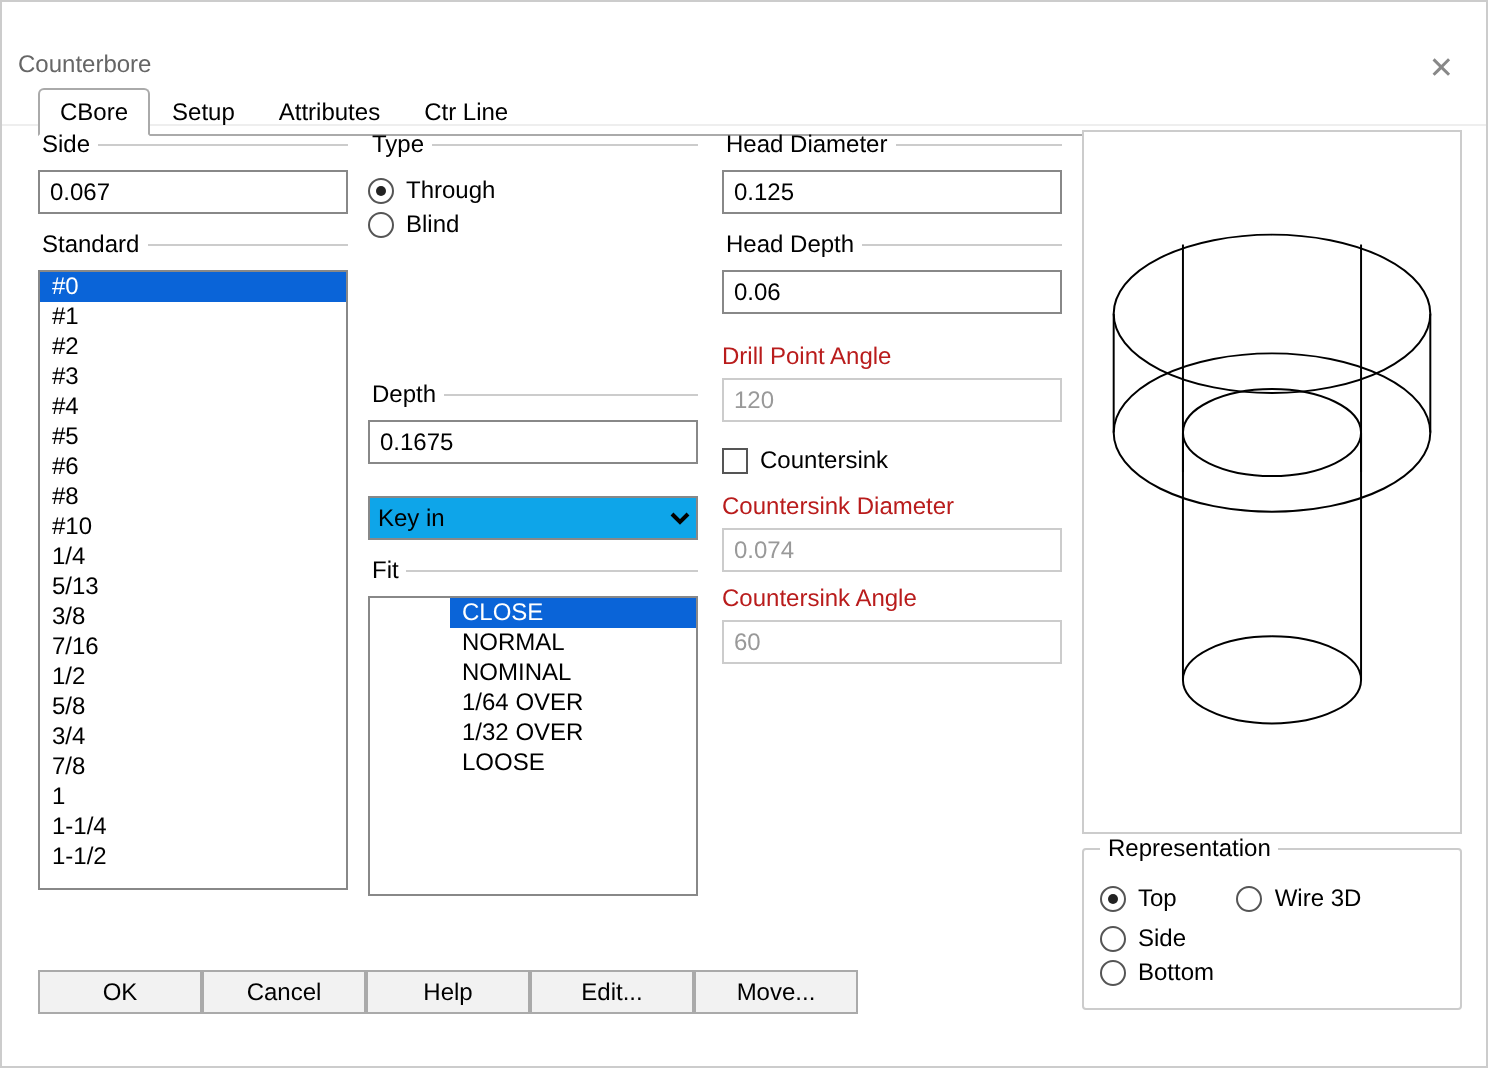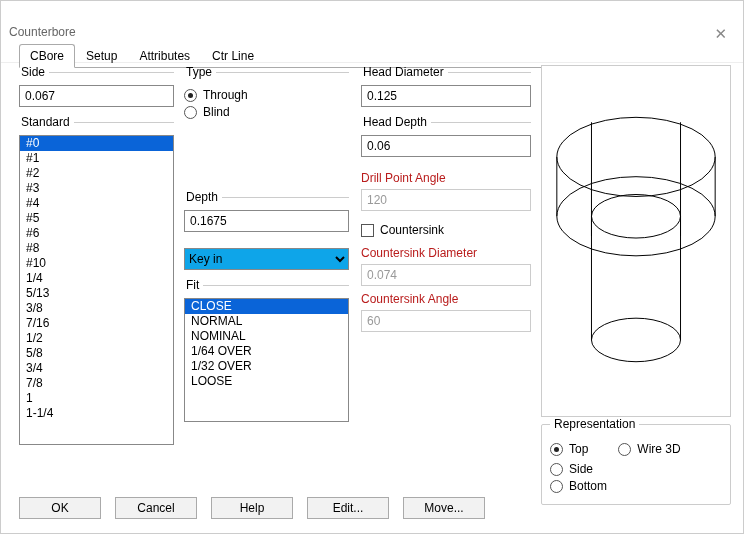--- a/index.html
+++ b/index.html
@@ -26,21 +26,21 @@
   input[type=text][disabled]{ color:#999; border-color:#ccc; background:#fff;}
   label.dis { color:#b91c1c; font-size:12px; display:block; margin-top: 6px; }
   .listbox { border:1px solid #888; font-size:12px; overflow-y: scroll; background:#fff; }
   .listbox .item { padding: 0 6px; line-height:15px; cursor:pointer;}
   .listbox .item.sel { background:#0a64d8; color:#fff; }
   .radio, .check { font-size:12px; display:flex; align-items:center; gap:6px; margin:3px 0;}
   .radio-c { display:inline-flex; align-items:center; justify-content:center; width:13px; height:13px; border:1px solid #555; border-radius:50%; background:#fff;}
   .radio-c.checked::after{content:''; width:5px;height:5px; background:#222; border-radius:50%;}
   .checkbox-c { display:inline-flex; width:13px;height:13px;border:1px solid #555; background:#fff;}
   select { width:100%; font-size:12px; height:22px; border:1px solid #888; background:#0ea5e9;}
-  .buttons { position:absolute; left:18px; bottom:14px; display:flex; gap:14px; }
+  .buttons { position:absolute; left:18px; bottom:26px; display:flex; }
   .btn { width:82px; height:22px; font-size:12px; border:1px solid #aaa; background:#f2f2f2; cursor:pointer; }
   .preview { border:1px solid #ccc; height: 352px; position:relative; background:#fff;}
   .rep { margin-top:10px; }
   .rep .row { display:flex; gap:30px; margin-top:2px;}
   .preview svg { width:100%; height:100%; }
 </style>
 </head>
 <body>
 
 <div class="window">
@@ -81,20 +81,21 @@
             <div class="item">1/4</div>
             <div class="item">5/13</div>
             <div class="item">3/8</div>
             <div class="item">7/16</div>
             <div class="item">1/2</div>
             <div class="item">5/8</div>
             <div class="item">3/4</div>
             <div class="item">7/8</div>
             <div class="item">1</div>
             <div class="item">1-1/4</div>
+            <div class="item">1-1/2</div>
           </div>
       </fieldset>
     </div>
 
     <div class="col col2">
       <fieldset class="group">
         <legend>Type</legend>
         <label class="radio">
           <span class="radio-c checked"></span>
           <span>Through</span>
@@ -109,21 +110,21 @@
 
       <fieldset class="group">
         <legend>Depth</legend>
         <input type="text" value="0.1675" style="">
       </fieldset>
       <select style="margin-top:8px;">
         <option>Key in</option>
       </select>
       <fieldset class="group" style="margin-top:8px;">
         <legend>Fit</legend>
-        <div id="fit-list" class="listbox" style="height:124px; overflow-y:auto;">
+        <div id="fit-list" class="listbox" style="height:150px; overflow-y:auto;padding-left:40px;">
             <div class="item sel">CLOSE</div>
             <div class="item">NORMAL</div>
             <div class="item">NOMINAL</div>
             <div class="item">1/64 OVER</div>
             <div class="item">1/32 OVER</div>
             <div class="item">LOOSE</div>
           </div>
       </fieldset>
     </div>
 

